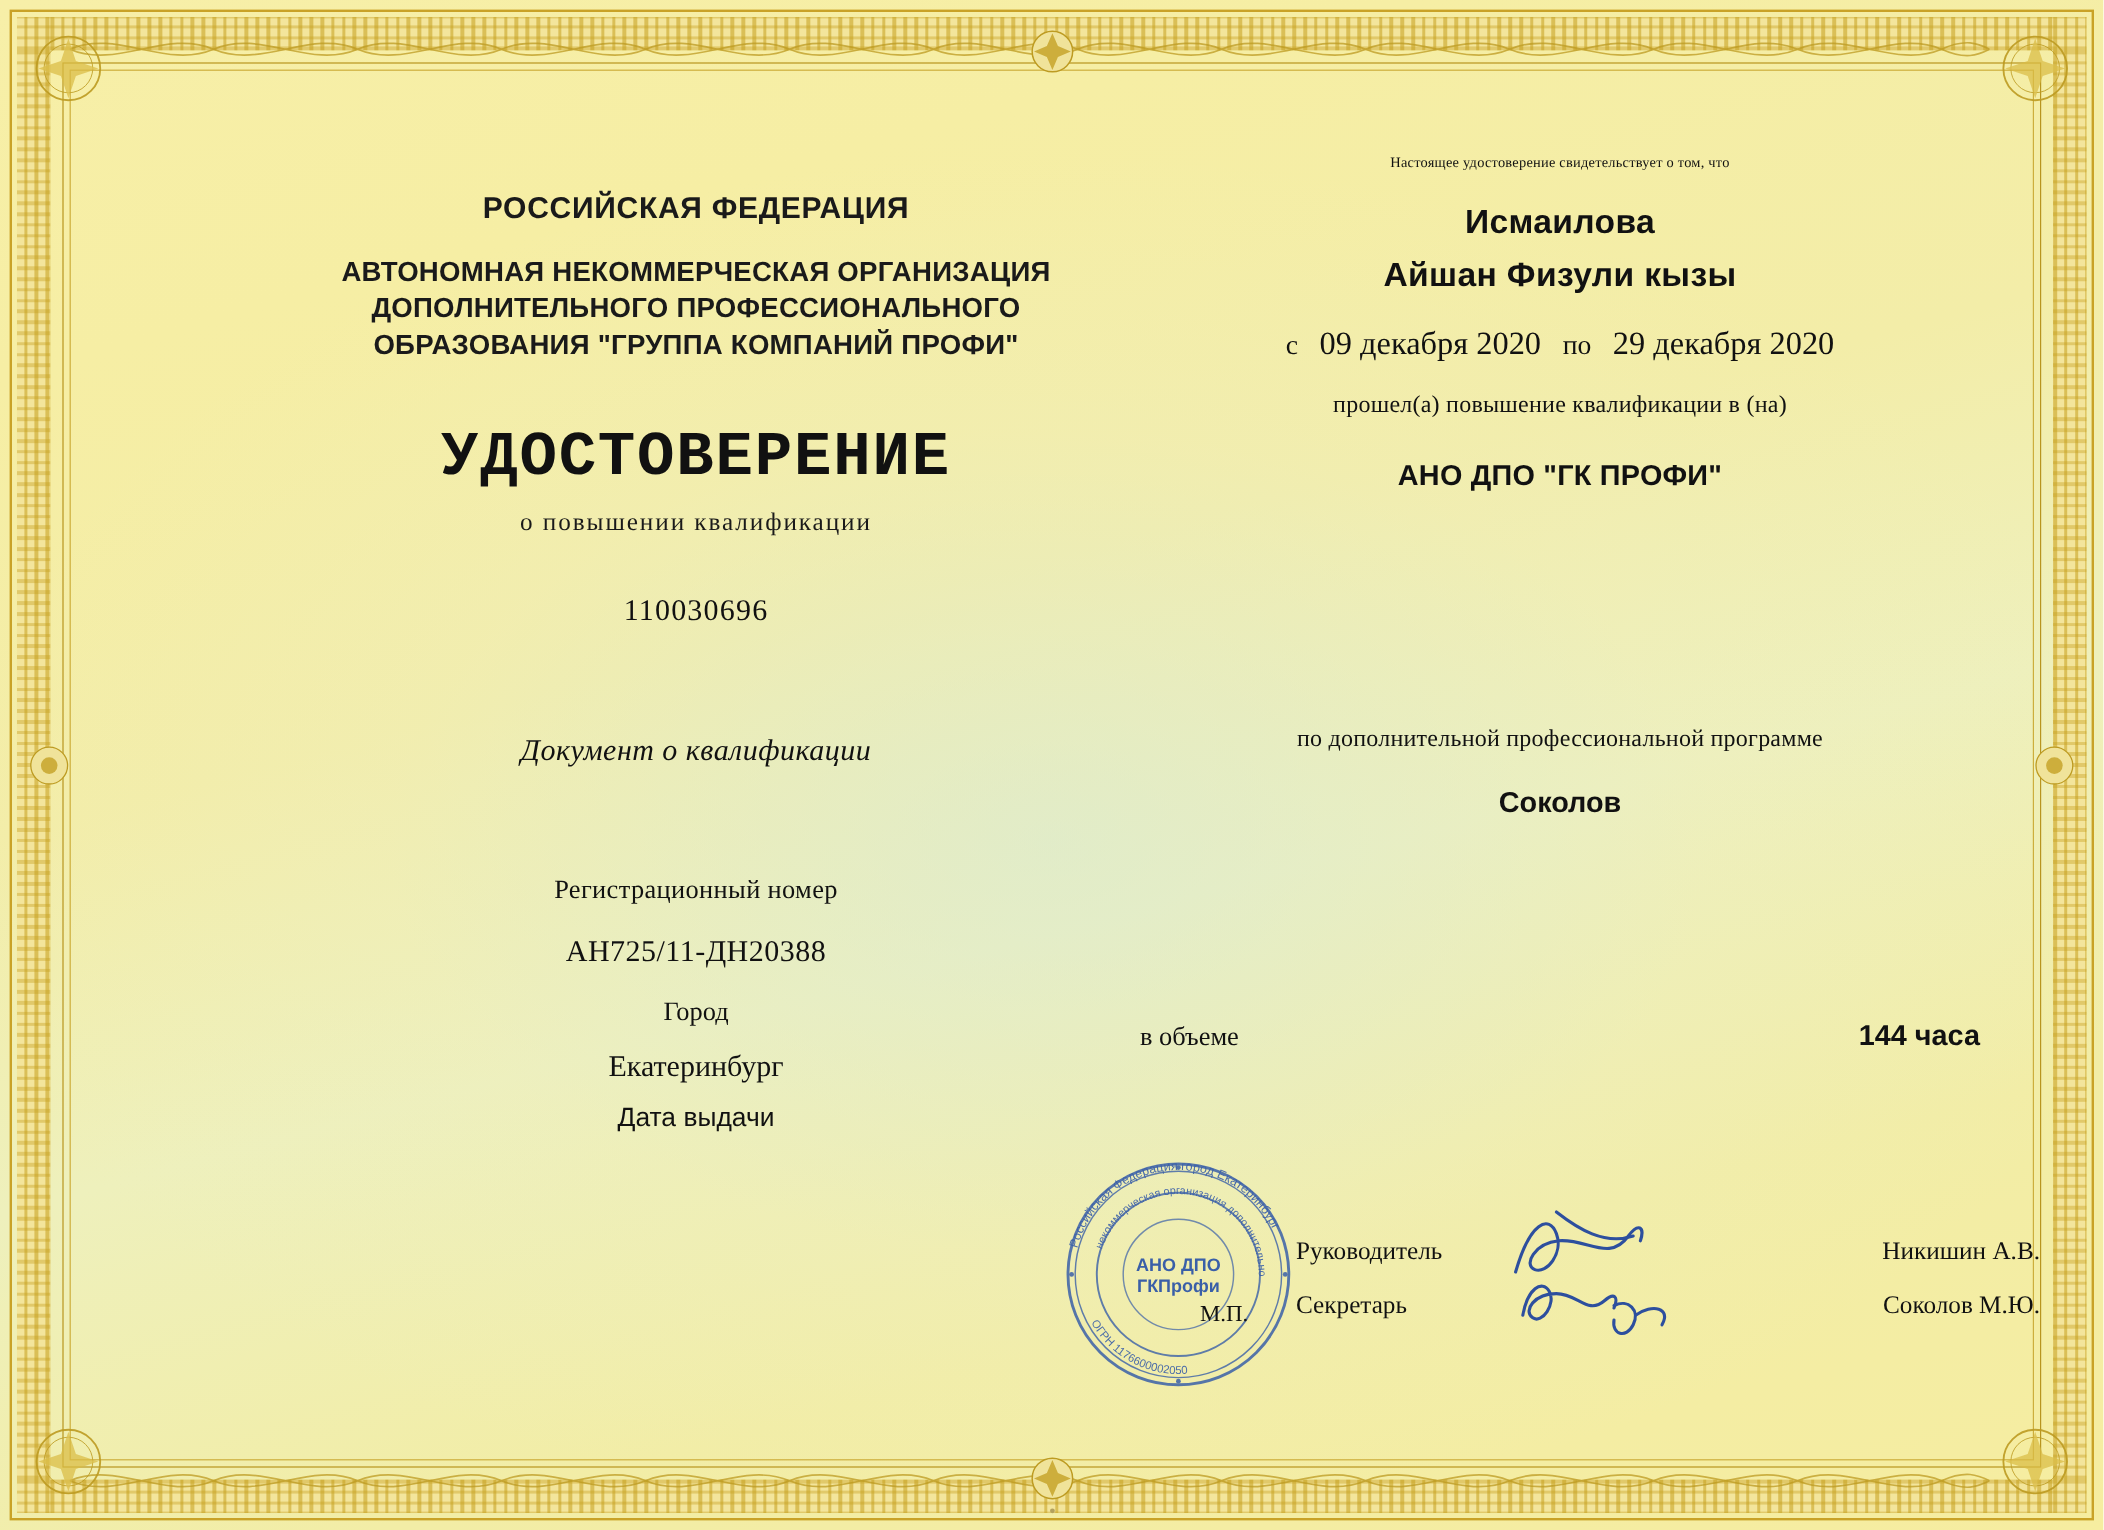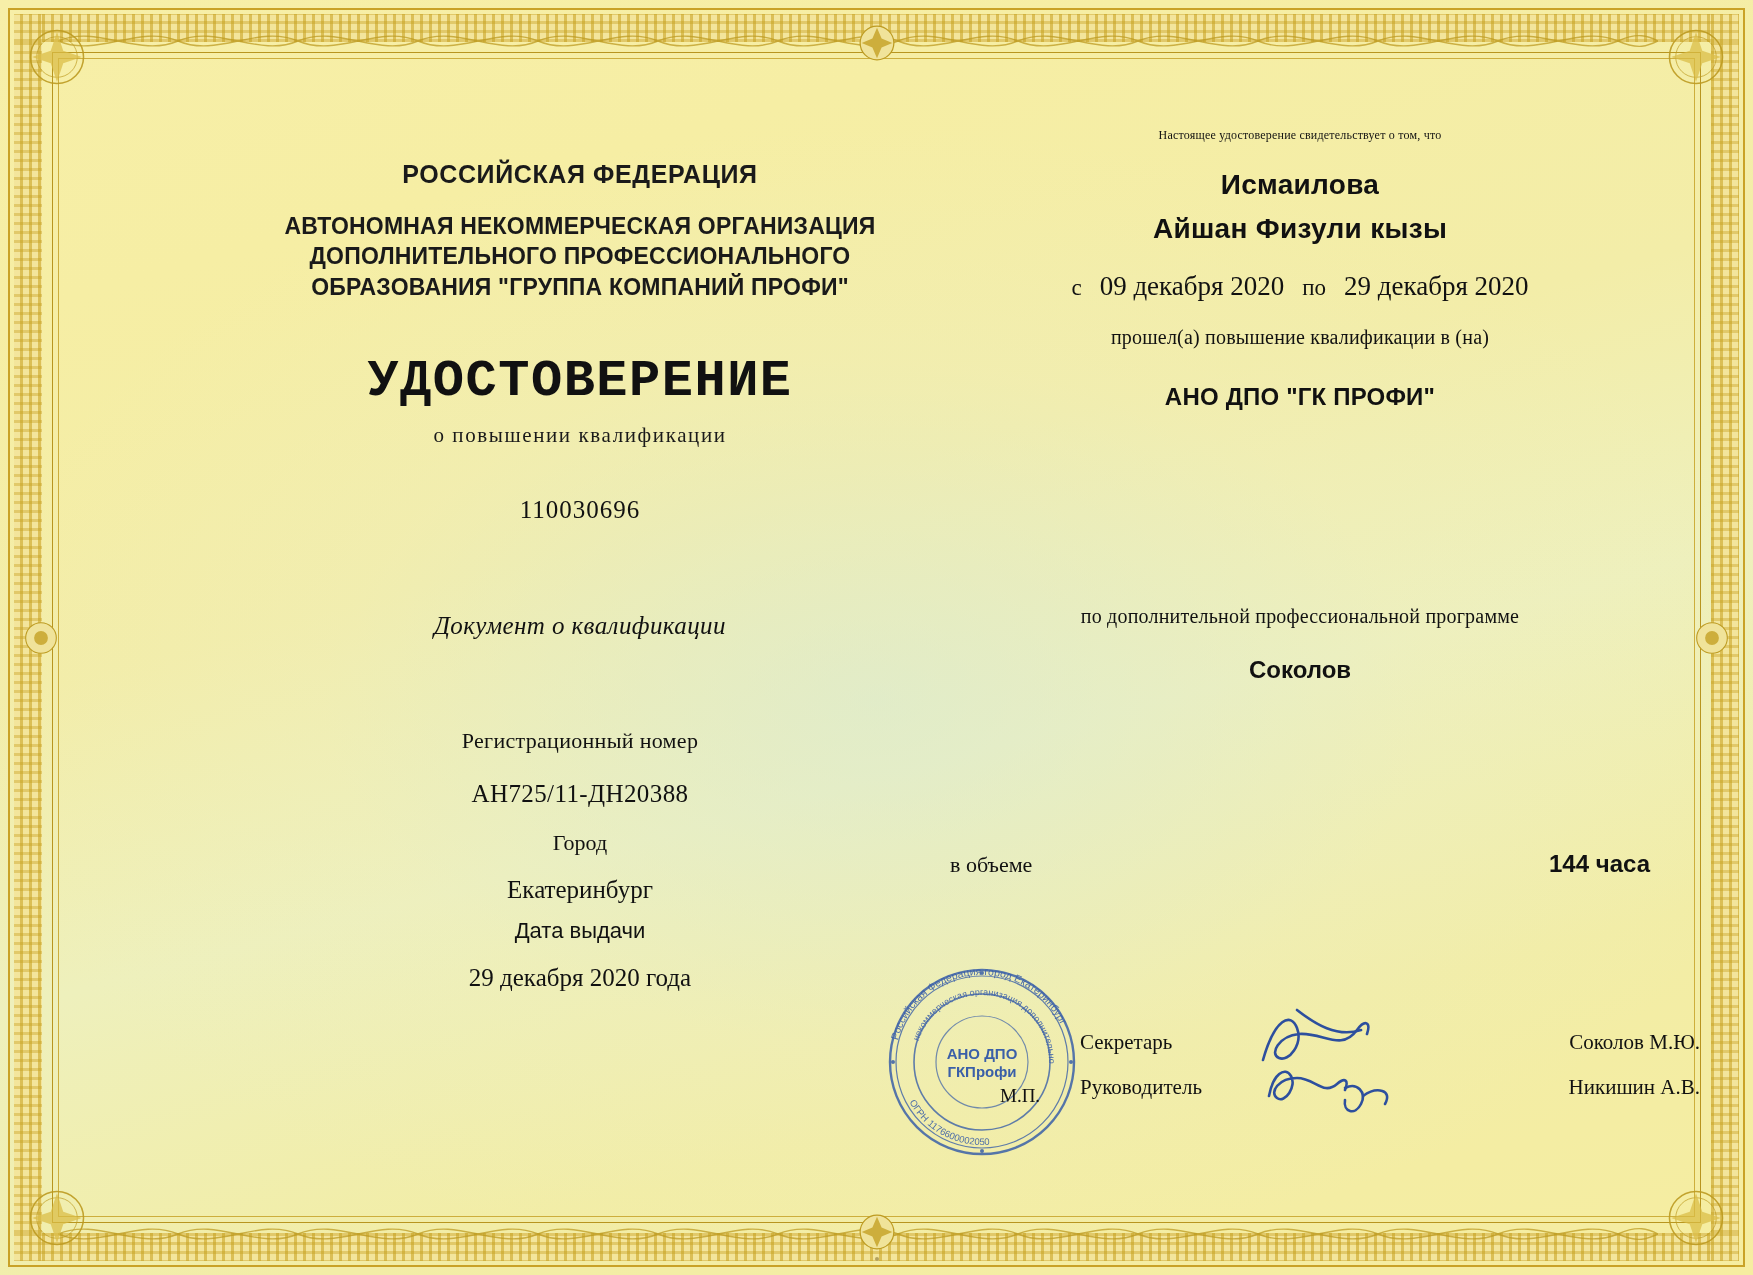--- a/index.html
+++ b/index.html
@@ -396,21 +396,20 @@
       <div class="org-name">АВТОНОМНАЯ НЕКОММЕРЧЕСКАЯ ОРГАНИЗАЦИЯ ДОПОЛНИТЕЛЬНОГО ПРОФЕССИОНАЛЬНОГО ОБРАЗОВАНИЯ "ГРУППА КОМПАНИЙ ПРОФИ"</div>
       <div class="doc-title">УДОСТОВЕРЕНИЕ</div>
       <div class="doc-subtitle">о повышении квалификации</div>
       <div class="doc-number">110030696</div>
       <div class="doc-kind">Документ о квалификации</div>
       <div class="reg-label">Регистрационный номер</div>
       <div class="reg-number">АН725/11-ДН20388</div>
       <div class="city-label">Город</div>
       <div class="city-value">Екатеринбург</div>
       <div class="date-label">Дата выдачи</div>
-      <div class="date-value">29 декабря 2020 года</div>
     </div>
 
     <div class="right-col">
       <div class="attest-line">Настоящее удостоверение свидетельствует о том, что</div>
       <div class="holder-last">Исмаилова</div>
       <div class="holder-first">Айшан Физули кызы</div>
 
       <div class="period">
         <span class="small">с</span>
         <span class="val">09 декабря 2020</span>
@@ -425,26 +424,26 @@
       <div class="program-name">Соколов</div>
 
       <div class="hours-row">
         <span>в объеме</span>
         <span class="hours-value">144 часа</span>
       </div>
     </div>
 
     <div class="sig-block">
       <div class="sig-row">
+        <span class="sig-role">Руководитель</span>
+        <span class="sig-name">Никишин А.В.</span>
+      </div>
+      <div class="sig-row">
         <span class="sig-role">Секретарь</span>
         <span class="sig-name">Соколов М.Ю.</span>
-      </div>
-      <div class="sig-row">
-        <span class="sig-role">Руководитель</span>
-        <span class="sig-name">Никишин А.В.</span>
       </div>
     </div>
 
     <svg class="signature-ink" viewBox="0 0 230 150">
       <g fill="none" stroke="#2d4f9e" stroke-width="2.6" stroke-linecap="round">
         <path d="M18,60 C30,18 46,12 52,28 C58,44 44,62 34,58 C24,54 34,36 54,34 C78,32 96,52 112,30 C120,19 126,22 122,34"></path>
         <path d="M52,10 C70,24 92,38 116,30"></path>
         <path d="M24,96 C28,74 40,66 46,76 C52,86 40,104 32,98 C24,92 34,78 52,78 C70,78 78,96 92,84 C100,77 104,80 100,90"></path>
         <path d="M100,88 C112,82 122,92 116,104 C110,116 98,112 100,100"></path>
         <path d="M118,96 C132,86 148,90 140,104"></path>

